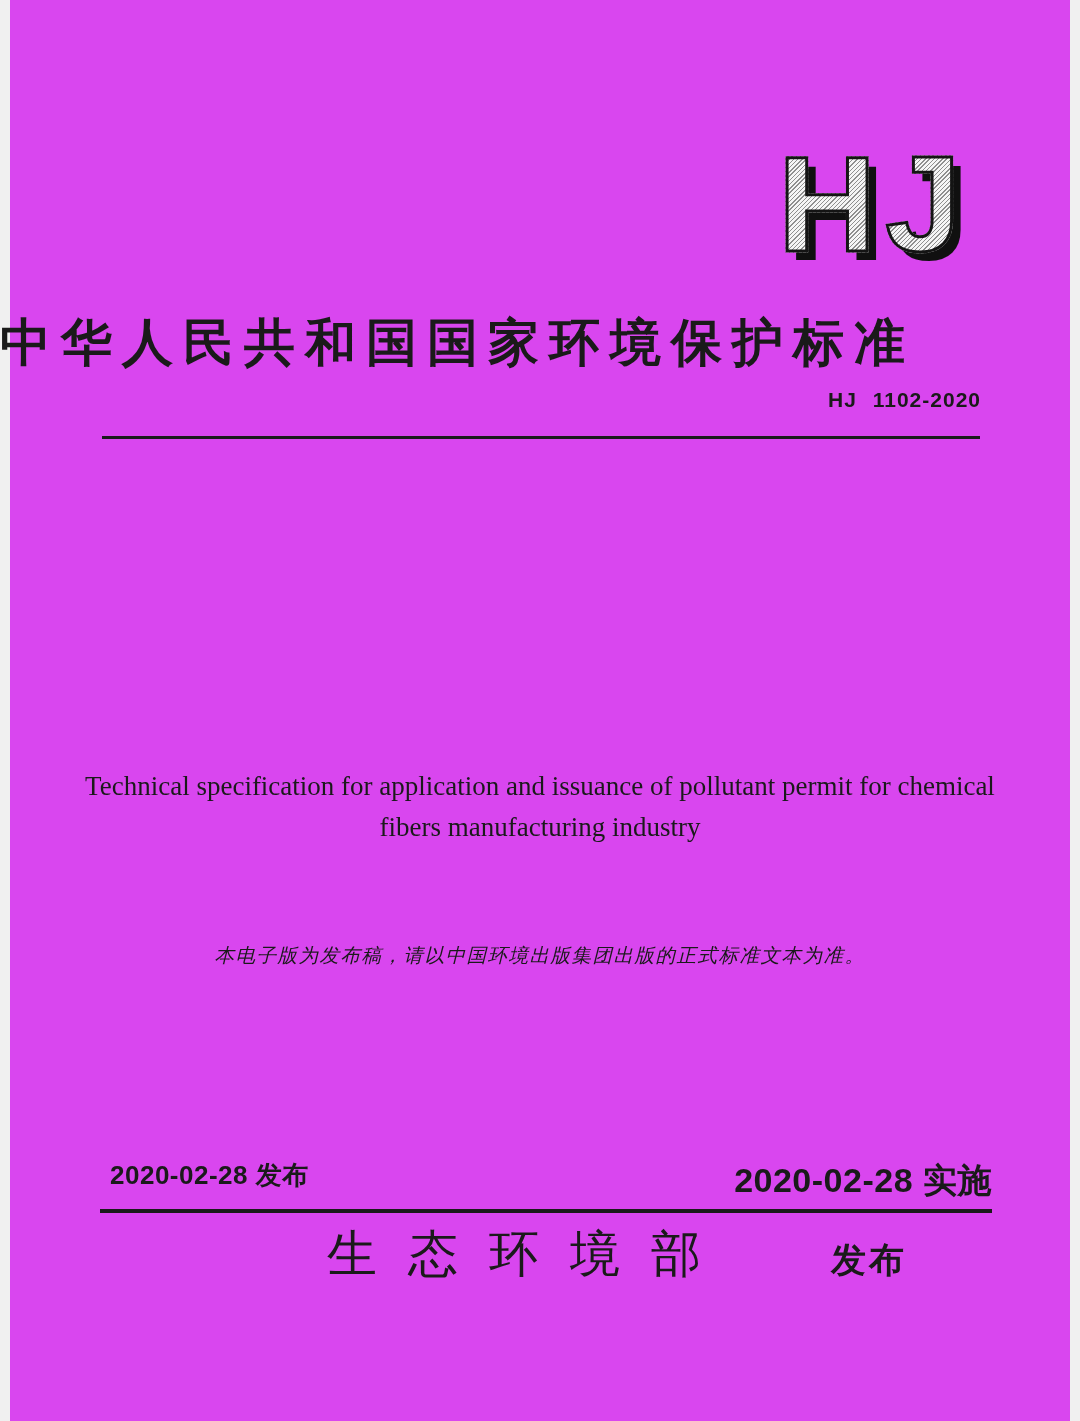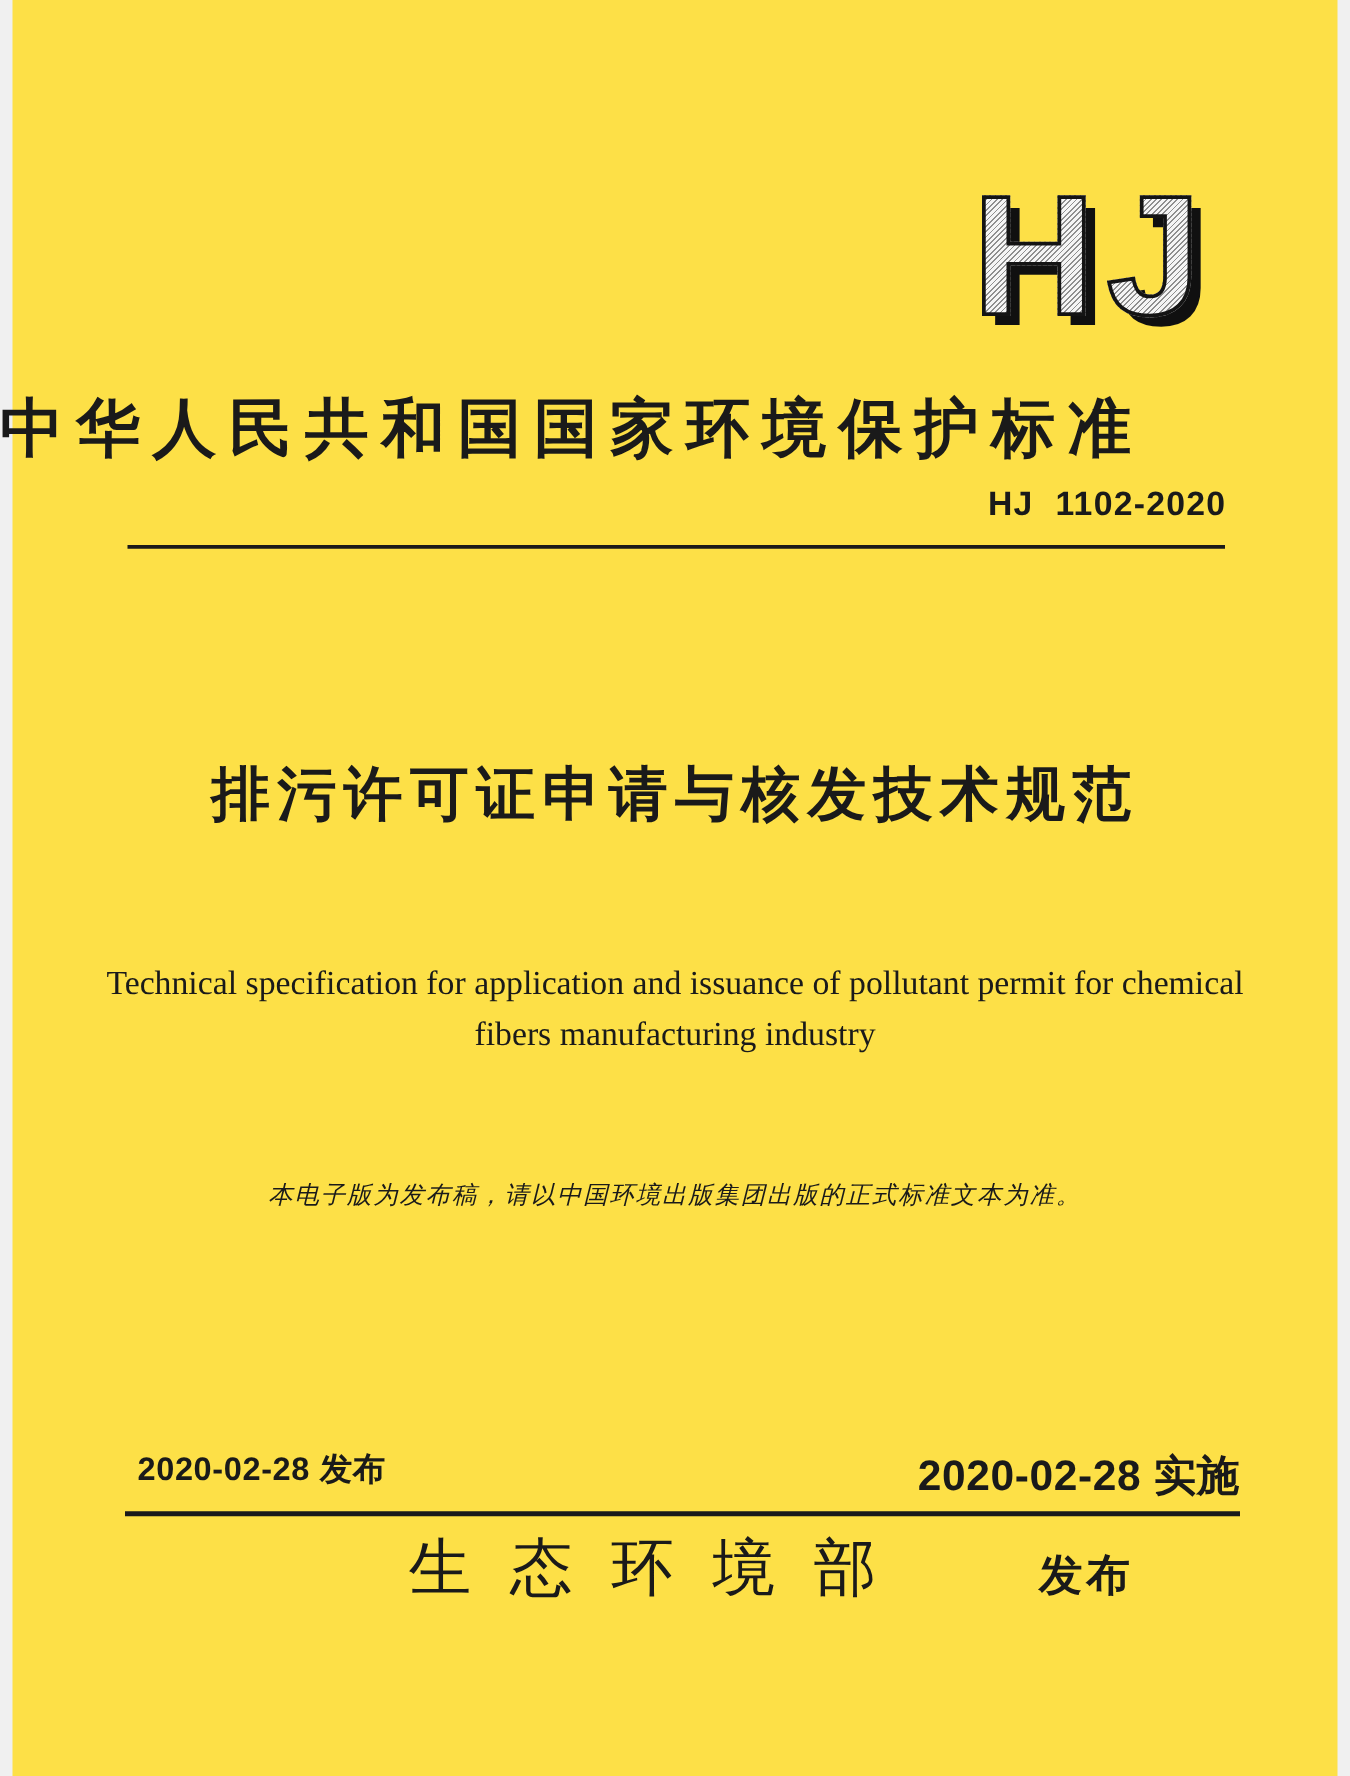--- a/index.html
+++ b/index.html
@@ -1,21 +1,21 @@
 <!DOCTYPE html>
 <html><head>
 <meta charset="utf-8">
 <style>
   * { margin:0; padding:0; box-sizing:border-box; }
   body { background:#e8e8e8; }
   .page {
     position:relative;
     width:1080px; height:1421px;
     margin:0 auto;
-    background:#fde047;
+    background:#d946ef;
     color:#1a1a1a;
     font-family:"Liberation Sans","DejaVu Sans",sans-serif;
     overflow:hidden;
   }
   .scan-edge { position:absolute; top:0; bottom:0; width:10px; background:#f0f0f0; }
   .scan-edge.left { left:0; }
   .scan-edge.right { right:0; }
 
   
   .hj-logo {
@@ -33,21 +33,21 @@
     -webkit-background-clip:text; background-clip:text;
   }
 
   .heading {
     position:absolute; top:309px; left:0; width:100%;
     text-align:left; font-size:51px; font-weight:bold;
     letter-spacing:10px; white-space:nowrap;
   }
   .std-number {
     position:absolute; top:388px; right:99px;
-    font-size:27px; font-weight:bold; letter-spacing:1px; word-spacing:9px;
+    font-size:21px; font-weight:bold; letter-spacing:1px; word-spacing:9px;
   }
   .rule-top {
     position:absolute; top:436px; left:102px;
     width:878px; height:3px; background:#1a1a1a;
   }
 
   .title-cn {
     position:absolute; left:0; width:100%; text-align:center;
     font-size:47px; font-weight:bold; letter-spacing:6px; white-space:nowrap;
   }
@@ -102,21 +102,20 @@
     <span class="hj-layer hj-shadow">HJ</span>
     <span class="hj-layer hj-face">HJ</span>
   </div>
 
   <div class="heading">中华人民共和国国家环境保护标准</div>
 
   <div class="std-number">HJ 1102-2020</div>
 
   <div class="rule-top"></div>
 
-  <div class="title-cn line1">排污许可证申请与核发技术规范</div>
 
   <div class="title-en line1">Technical specification for application and issuance of pollutant permit for chemical</div>
   <div class="title-en line2">fibers manufacturing industry</div>
 
   <div class="note">本电子版为发布稿，请以中国环境出版集团出版的正式标准文本为准。</div>
 
   <div class="date-issued">2020-02-28 发布</div>
   <div class="date-effective">2020-02-28 实施</div>
 
   <div class="rule-bottom"></div>

